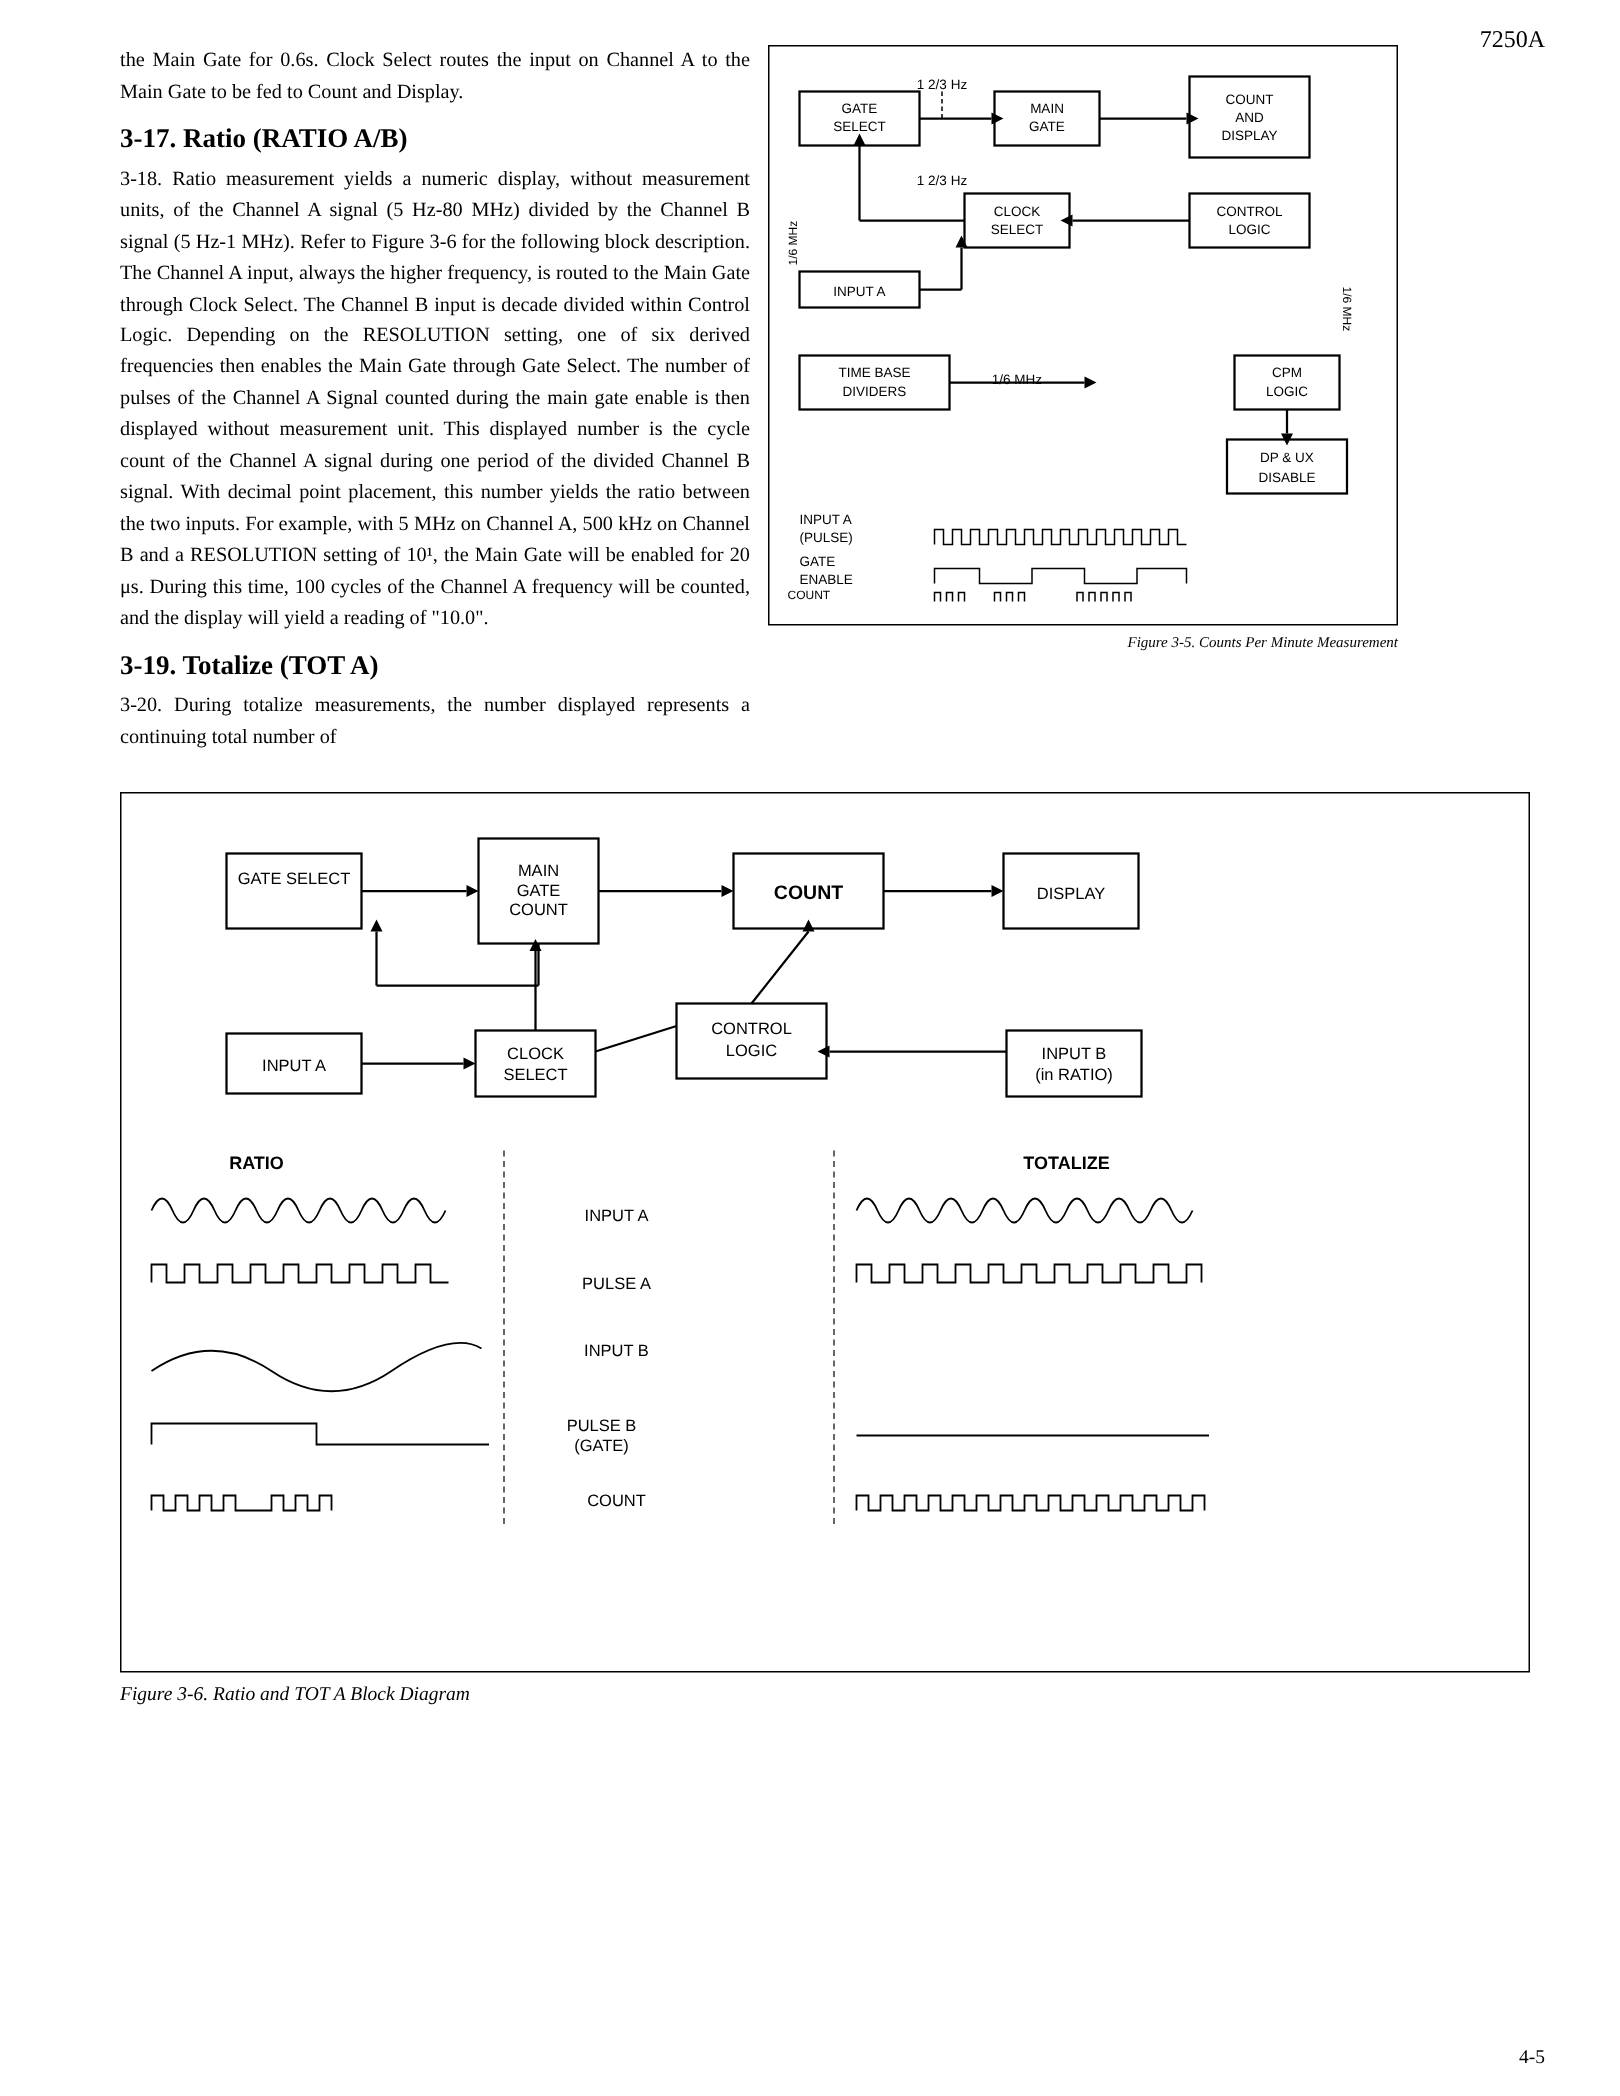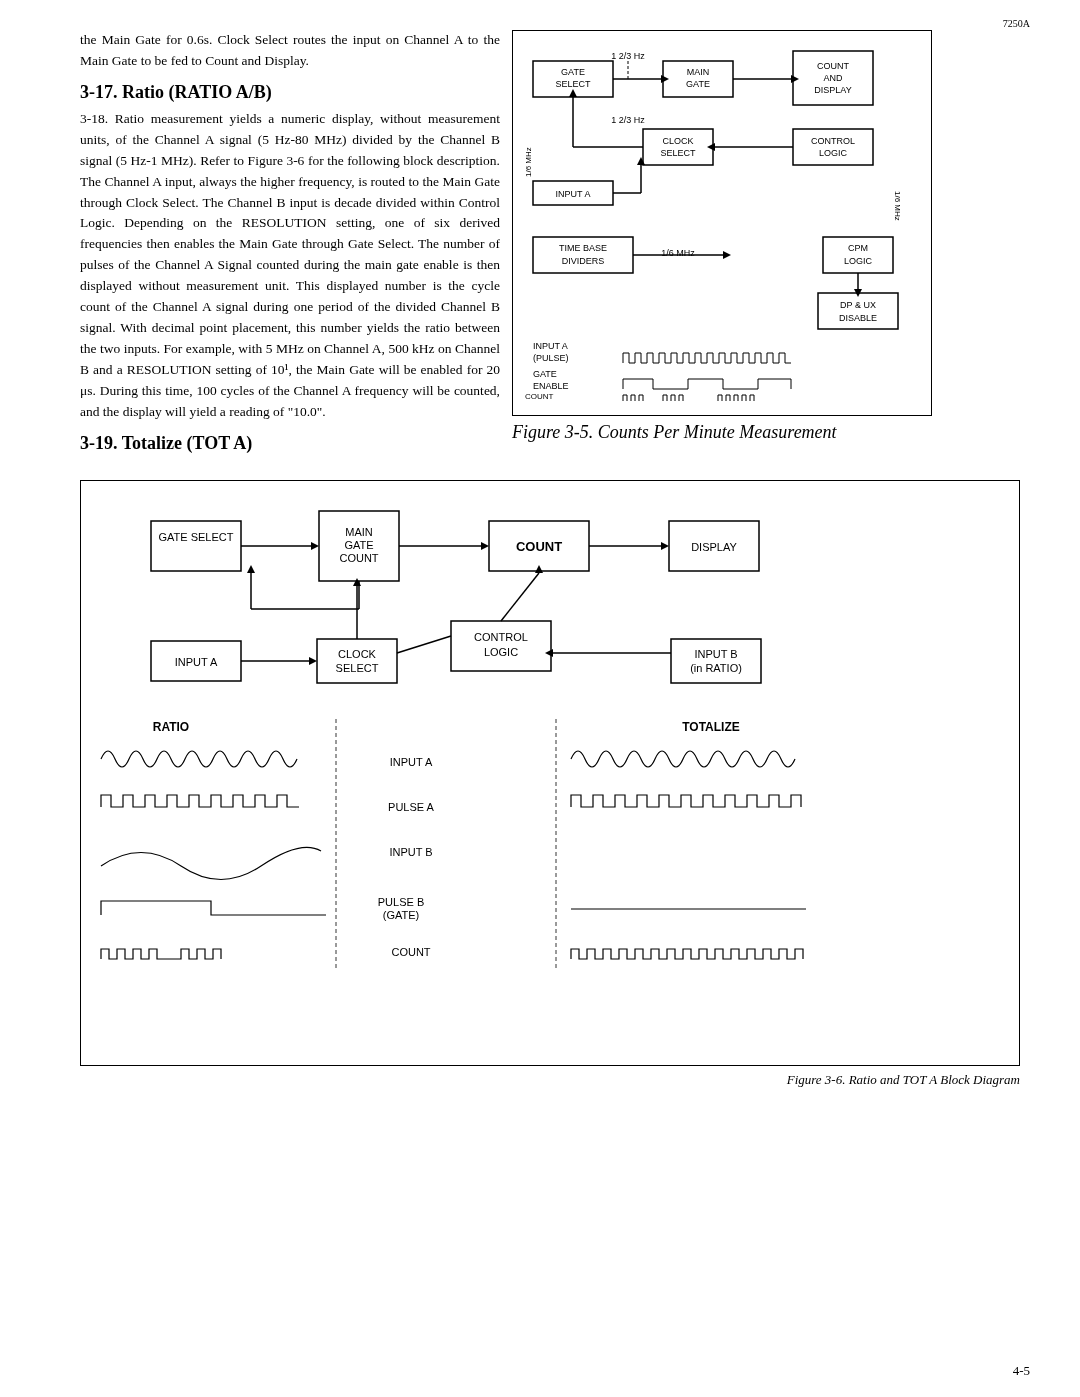--- a/index.html
+++ b/index.html
@@ -15,21 +15,21 @@
     .page {
       width: 1080px;
       min-height: 1397px;
       padding: 30px 60px 40px 80px;
       position: relative;
     }
     .page-number-top {
       position: absolute;
       top: 18px;
       right: 50px;
-      font-size: 10px;
+      font-size: 16px;
     }
     .page-number-bottom {
       position: absolute;
       bottom: 18px;
       right: 50px;
       font-size: 13px;
     }
     .top-section {
       display: flex;
       gap: 12px;
@@ -53,35 +53,35 @@
     .right-diagram {
       width: 420px;
       flex-shrink: 0;
     }
     .diagram-box {
       border: 1px solid #000;
       padding: 10px;
       position: relative;
     }
     .fig-caption {
-      text-align: left;
-      font-size: 18px;
+      text-align: right;
+      font-size: 10px;
       margin-top: 6px;
       font-style: italic;
     }
     
     .bottom-section {
     }
     .fig36-container {
       border: 1px solid #000;
       padding: 10px;
       width: 100%;
     }
     .fig36-caption {
-      text-align: right;
+      text-align: left;
       font-size: 13px;
       margin-top: 6px;
       font-style: italic;
     }
     svg text {
       font-family: Arial, sans-serif;
     }
   </style>
 </head>
 <body>
@@ -89,20 +89,21 @@
 <div class="page">
 
   <div class="page-number-top">7250A</div>
 
   <div class="top-section">
     <div class="left-text">
       <p>the Main Gate for 0.6s. Clock Select routes the input on Channel A to the Main Gate to be fed to Count and Display.</p>
       <div class="section-heading">3-17.   Ratio (RATIO A/B)</div>
       <p>3-18.   Ratio measurement yields a numeric display, without measurement units, of the Channel A signal (5 Hz-80 MHz) divided by the Channel B signal (5 Hz-1 MHz). Refer to Figure 3-6 for the following block description. The Channel A input, always the higher frequency, is routed to the Main Gate through Clock Select. The Channel B input is decade divided within Control Logic. Depending on the RESOLUTION setting, one of six derived frequencies then enables the Main Gate through Gate Select. The number of pulses of the Channel A Signal counted during the main gate enable is then displayed without measurement unit. This displayed number is the cycle count of the Channel A signal during one period of the divided Channel B signal. With decimal point placement, this number yields the ratio between the two inputs. For example, with 5 MHz on Channel A, 500 kHz on Channel B and a RESOLUTION setting of 10¹, the Main Gate will be enabled for 20 μs. During this time, 100 cycles of the Channel A frequency will be counted, and the display will yield a reading of "10.0".</p>
       <div class="section-heading">3-19.   Totalize (TOT A)</div>
+      <p>3-20.   During totalize measurements, the number displayed represents a continuing total number of</p>
     </div>
 
     <div class="right-diagram">
       <div class="diagram-box">
         <svg width="390" height="360" viewBox="0 0 390 360">
 
           <rect x="10" y="20" width="80" height="36" fill="none" stroke="#000" stroke-width="1.5"></rect>
           <text x="50" y="34" text-anchor="middle" font-size="9" font-family="Arial">GATE</text>
           <text x="50" y="46" text-anchor="middle" font-size="9" font-family="Arial">SELECT</text>
 

